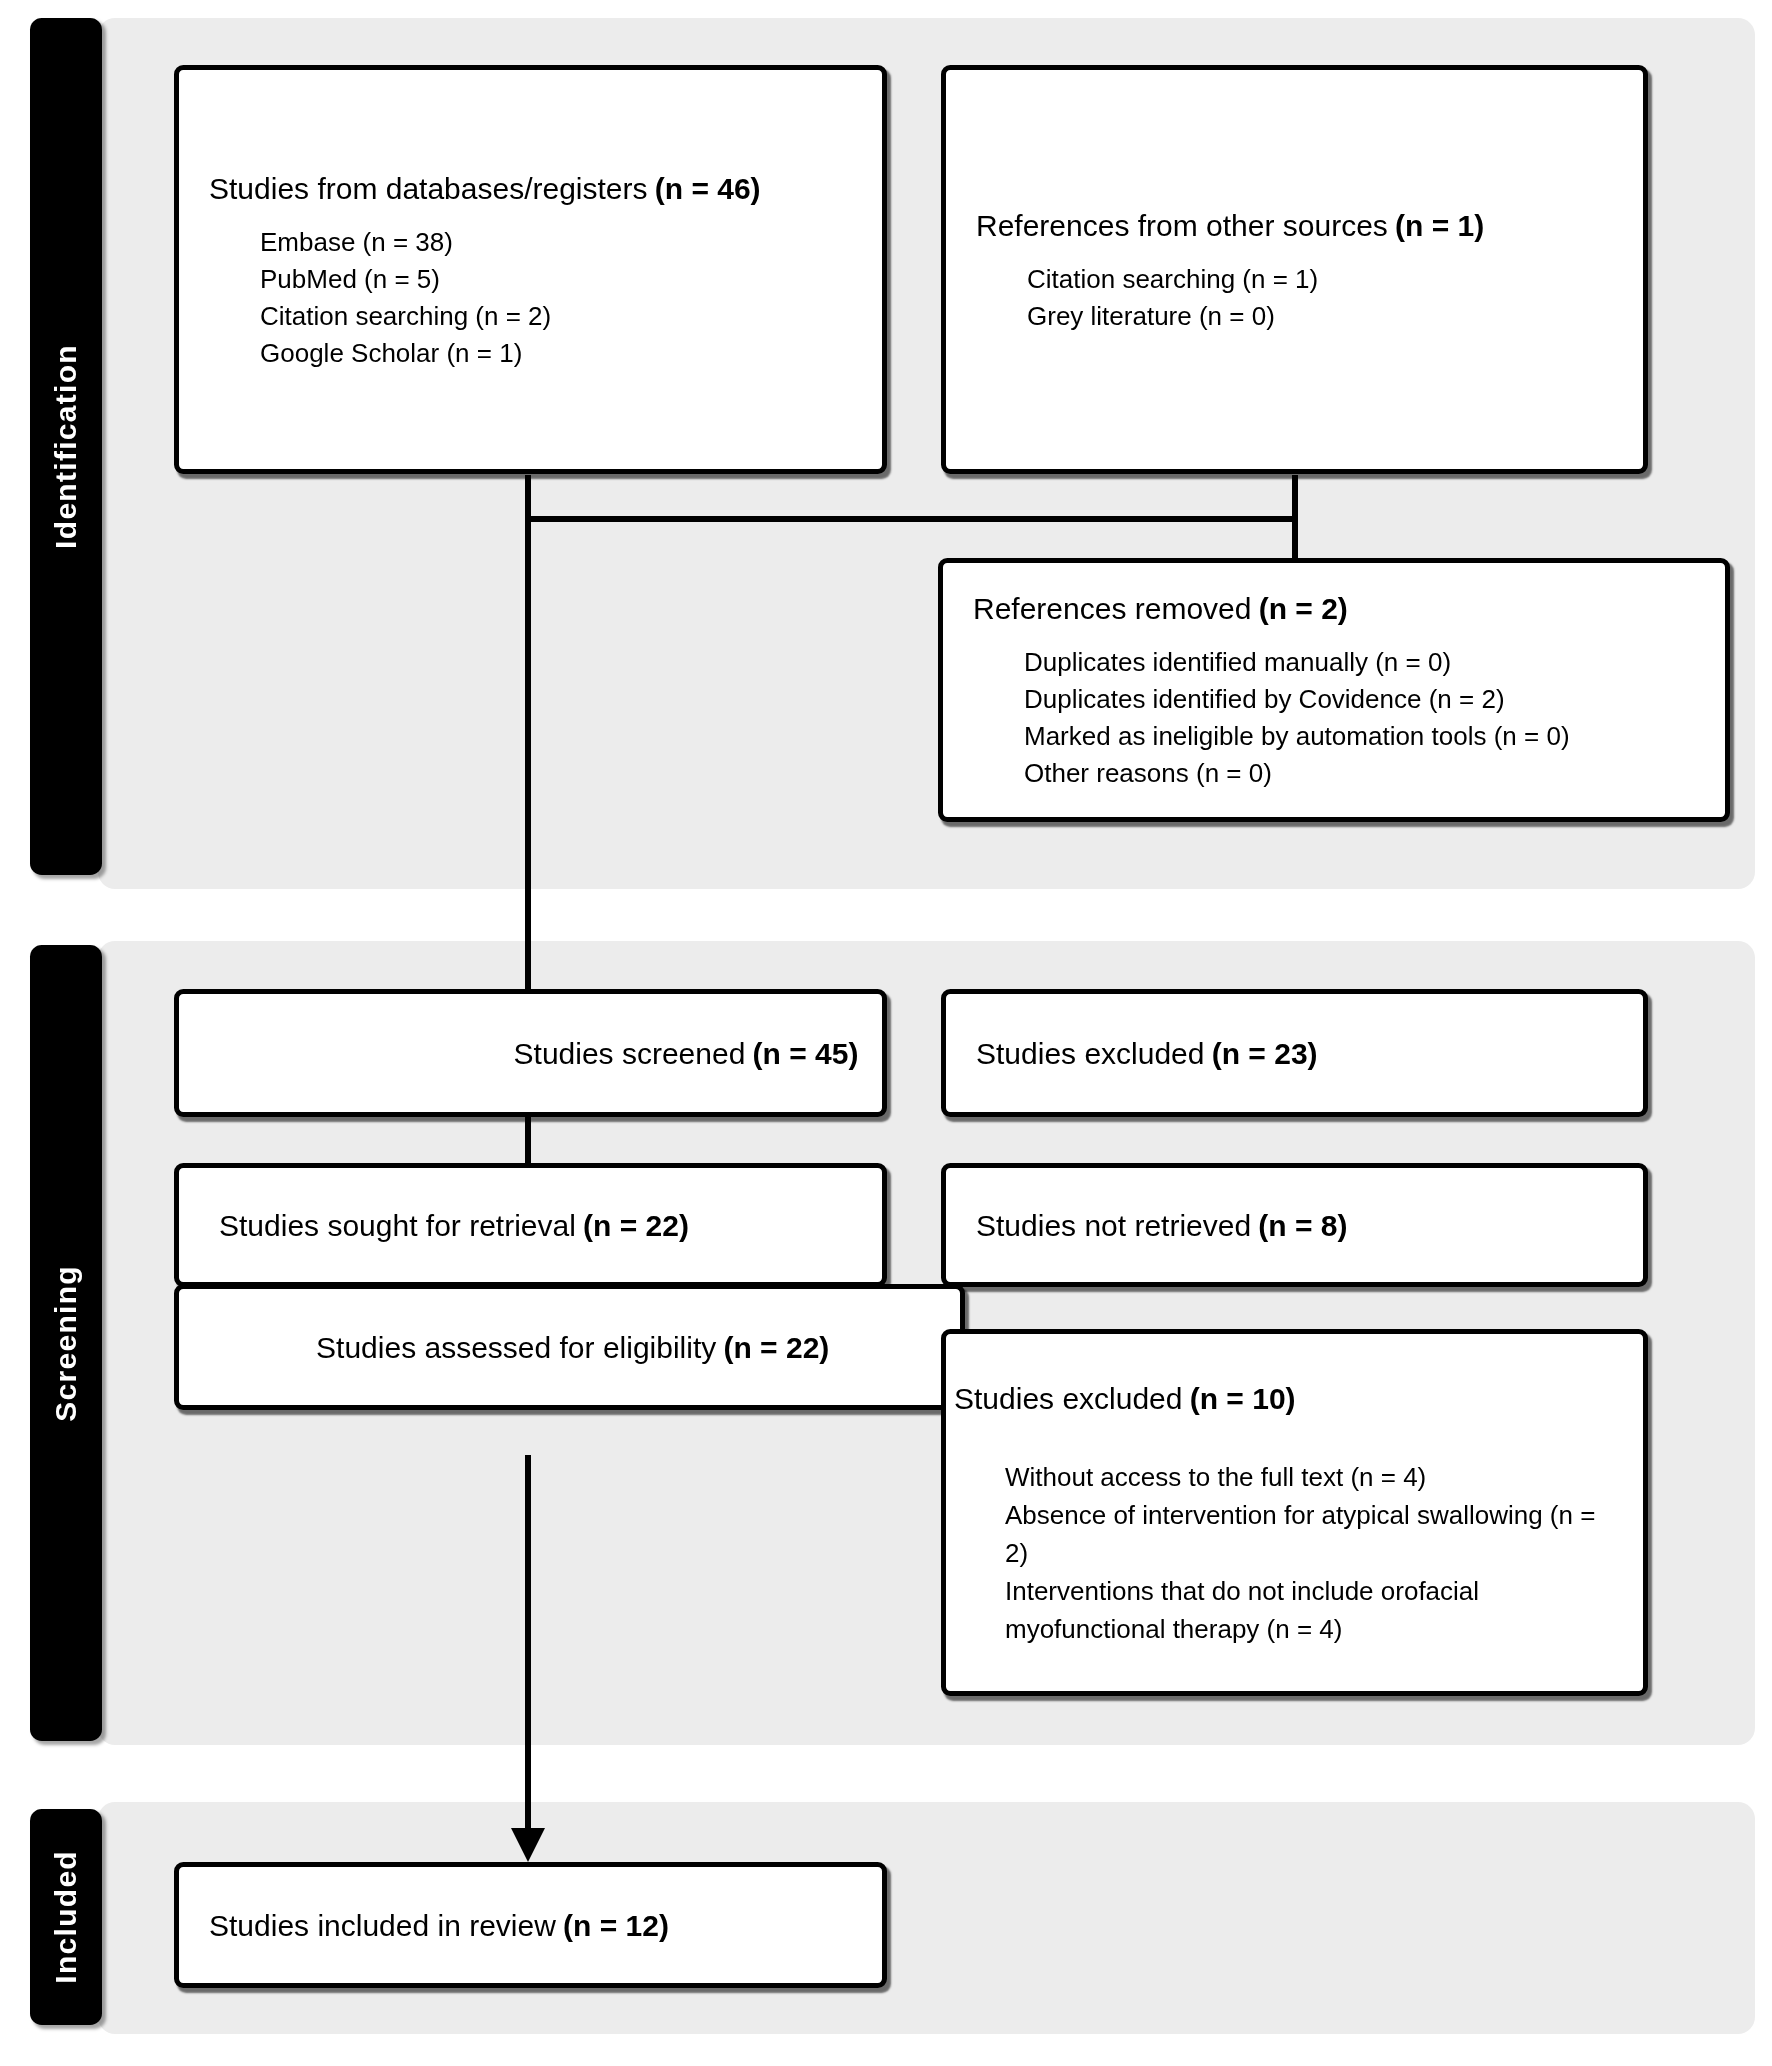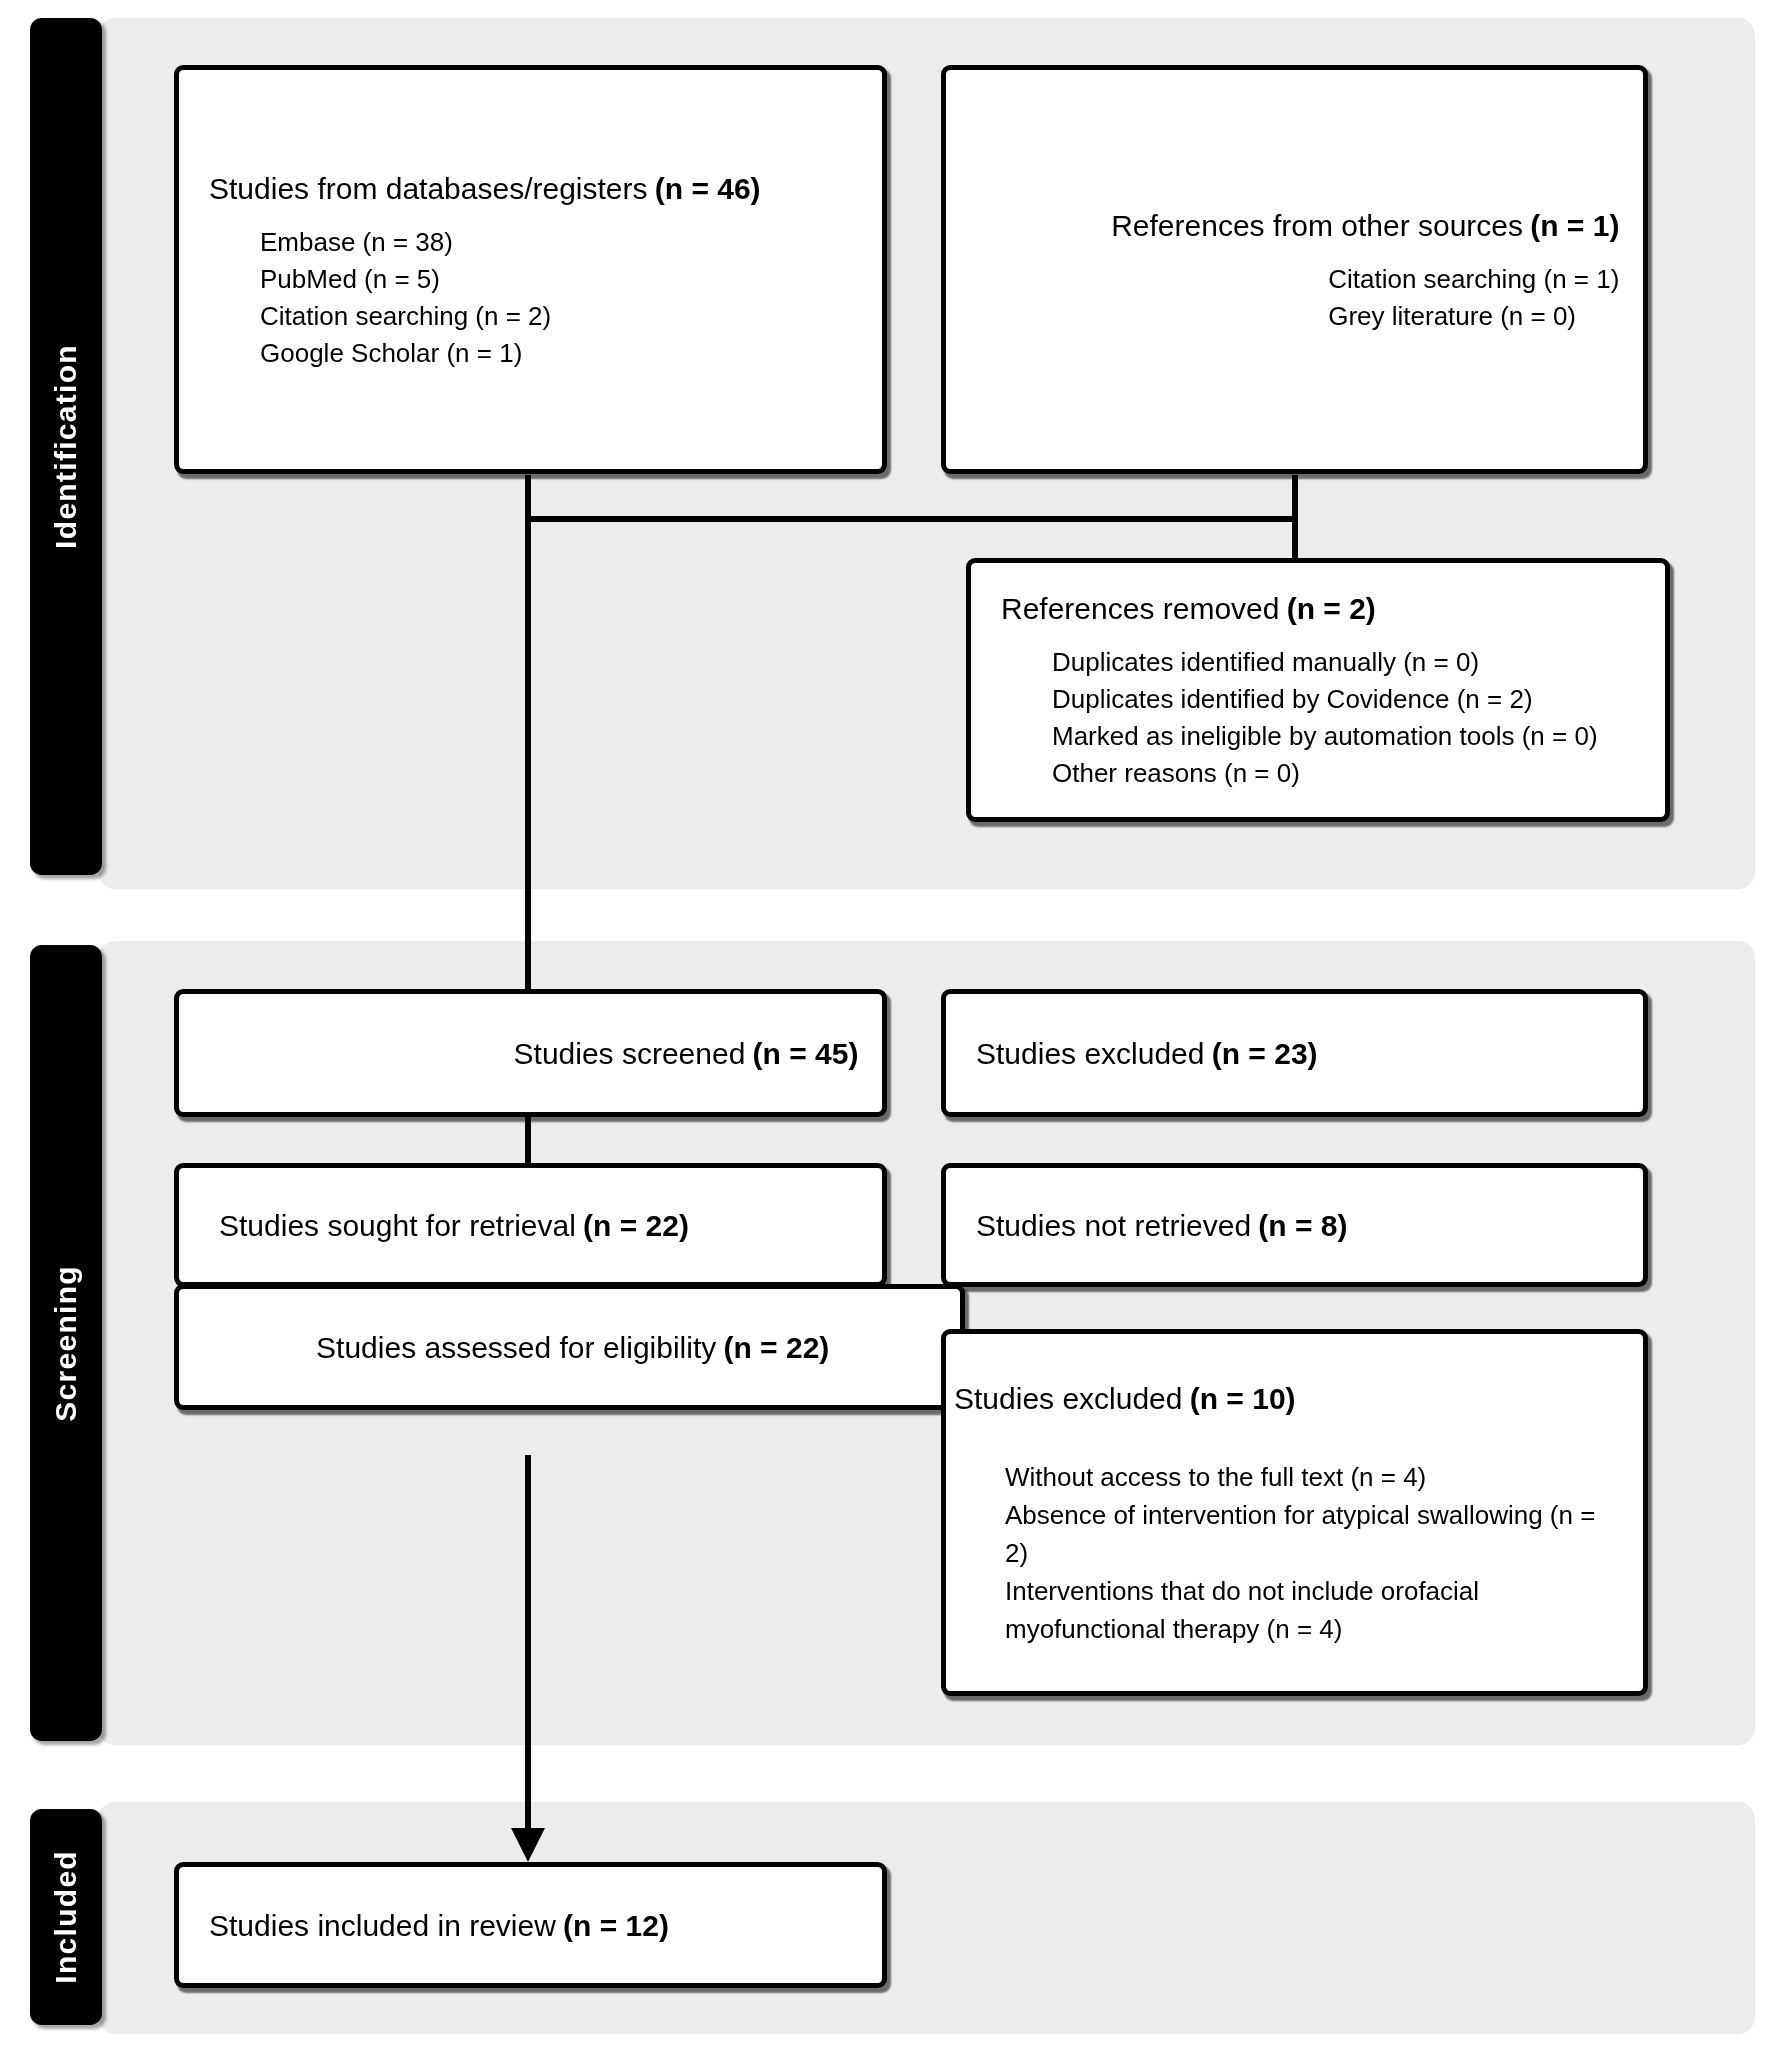--- a/index.html
+++ b/index.html
@@ -61,22 +61,22 @@
     line-height: 41px;
     gap: 15px;
   }
   .box-title { white-space: nowrap; }
   .box-title .count { font-weight: bold; margin-left: 0.24em; }
   .box-items { font-size: 26px; line-height: 37px; padding-left: 51px; }
   .box-items .item { }
   .items-loose { line-height: 38px; margin-top: 24px; }
 
   .box-databases        { left: 174px;  top: 65px;  width: 713px; height: 409px; }
-  .box-other-sources    { left: 941px; top: 65px;  width: 707px; height: 409px; align-items: flex-end; }
-  .box-refs-removed     { left: 938px; top: 558px;  width: 704px; height: 264px; margin-left: 28px; }
+  .box-other-sources    { left: 941px; top: 65px;  width: 707px; height: 409px; }
+  .box-refs-removed     { left: 938px; top: 558px;  width: 792px; height: 264px; }
   .box-screened         { left: 174px;  top: 989px; width: 713px; height: 128px; align-items: flex-end; }
   .box-excluded-screen  { left: 941px; top: 989px; width: 707px; height: 128px; }
   .box-sought           { left: 174px;  top: 1163px; width: 713px; height: 124px; padding-left: 40px; }
   .box-not-retrieved    { left: 941px; top: 1163px; width: 707px; height: 124px; }
   .box-assessed         { left: 174px;  top: 1284px; width: 791px; height: 126px; text-align: center; }
   .box-excluded-elig    { left: 941px; top: 1329px; width: 707px; height: 367px; padding-left: 8px; }
   .box-included-review  { left: 174px;  top: 1862px; width: 713px; height: 126px; }
 
   .connector { position: absolute; background: #000000; }
   .conn-main-top        { left: 525px;  top: 475px;  width: 5.9px;    height: 514px; }

